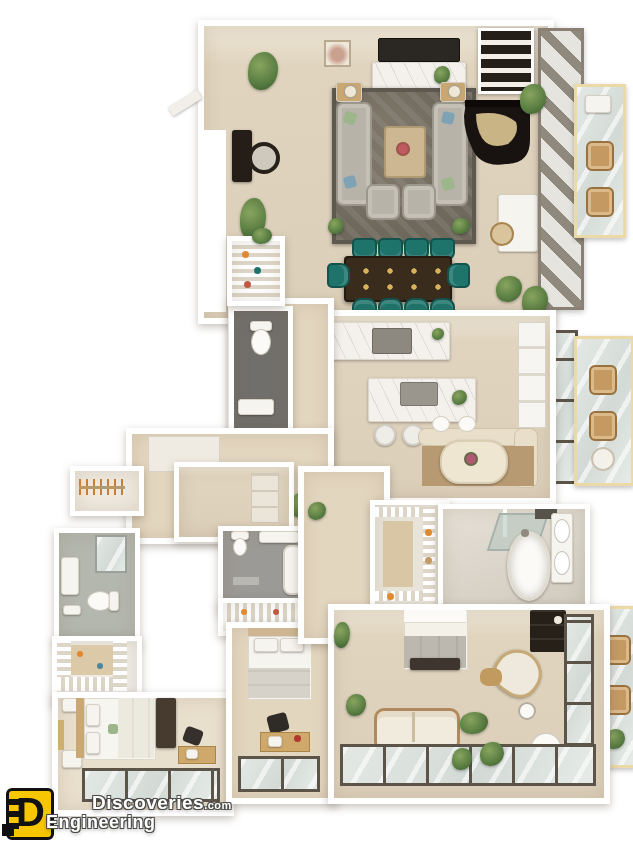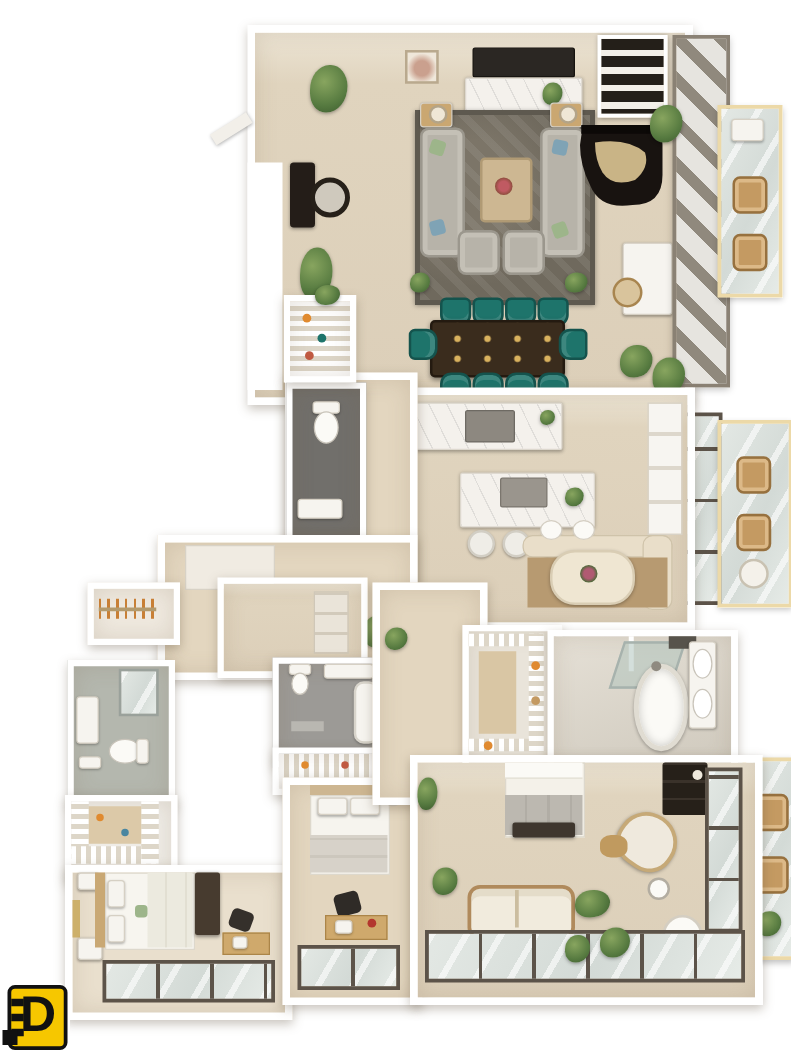--- a/index.html
+++ b/index.html
@@ -286,15 +286,19 @@
   <div class="plant" style="left:480px;top:742px;width:24px;height:24px;"></div>
 
   <div class="abs" style="left:0;top:780px;width:260px;height:60px;z-index:50;">
     <div class="logo" style="left:6px;top:8px;">
       <span class="logo-bar" style="top:8px;"></span>
       <span class="logo-bar" style="top:20px;"></span>
       <span class="logo-bar" style="top:32px;"></span>
       <span class="logo-d">D</span>
     </div>
     <div class="abs" style="left:2px;top:44px;width:12px;height:12px;background:#111;"></div>
+    <div class="abs wm-text" style="left:92px;top:12px;font-size:19px;">
+      <span>Discoveries</span><span style="font-size:11px;">.com</span>
+    </div>
+    <div class="abs wm-text" style="left:46px;top:32px;font-size:18px;">Engineering</div>
   </div>
 
 </div>
 
 </body></html>

